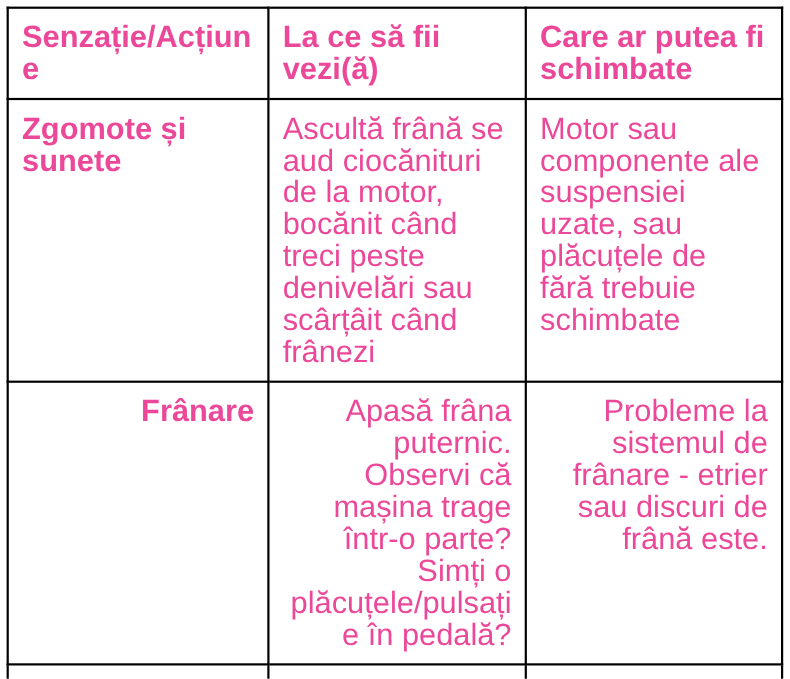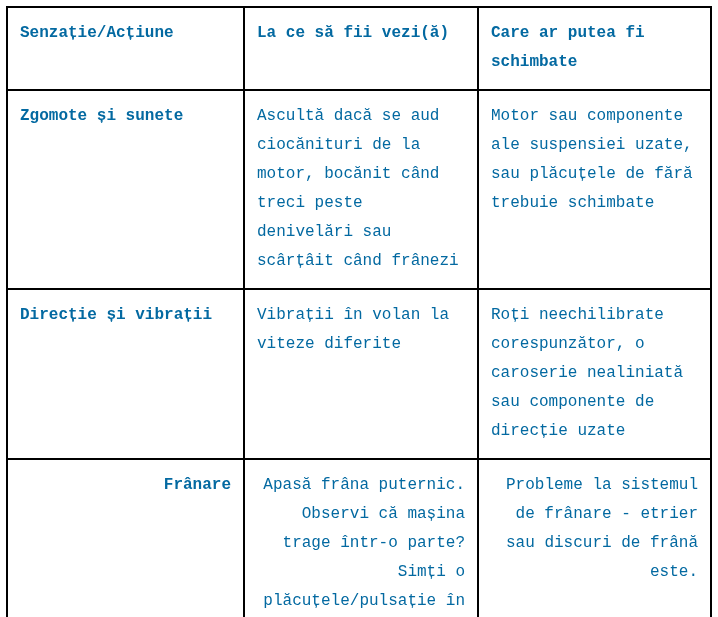--- a/index.html
+++ b/index.html
@@ -36,28 +36,27 @@
   table.diag-table col.c1 { width: 237px; }
   table.diag-table col.c2 { width: 234px; }
   table.diag-table col.c3 { width: 233px; }
 
   table.diag-table th,
   table.diag-table td {
     border: 2px solid #000000;
     vertical-align: top;
     text-align: left;
     padding: 11px 12px 12px 12px;
-    font-size: 16px;
+    font-size: 28px;
     line-height: 29px;
-    color: #0369a1;
+    color: #ec4899;
     background: #ffffff;
     word-wrap: break-word;
     overflow-wrap: break-word;
     hyphens: none;
-    font-family: Liberation Mono, monospace;
   }
 
   table.diag-table th {
     font-weight: bold;
   }
 
   table.diag-table td.row-label {
     font-weight: bold;
   }
 
@@ -87,29 +86,24 @@
       <tr class="header-row">
         <th>Senzație/Acțiune</th>
         <th>La ce să fii vezi(ă)</th>
         <th>Care ar putea fi schimbate</th>
       </tr>
     </thead>
     <tbody>
 
       <tr class="r1">
         <td class="row-label">Zgomote și sunete</td>
-        <td class="cell-text">Ascultă dacă se aud ciocănituri de la motor, bocănit când treci peste denivelări sau scârțâit când frânezi</td>
+        <td class="cell-text">Ascultă frână se aud ciocănituri de la motor, bocănit când treci peste denivelări sau scârțâit când frânezi</td>
         <td class="cell-text">Motor sau componente ale suspensiei uzate, sau plăcuțele de fără trebuie schimbate</td>
       </tr>
 
-      <tr class="r2">
-        <td class="row-label">Direcție și vibrații</td>
-        <td class="cell-text">Vibrații în volan la viteze diferite</td>
-        <td class="cell-text">Roți neechilibrate corespunzător, o caroserie nealiniată sau componente de direcție uzate</td>
-      </tr>
 
       <tr class="r3">
         <td class="row-label">Frânare</td>
         <td class="cell-text">Apasă frâna puternic. Observi că mașina trage într-o parte? Simți o plăcuțele/pulsație în pedală?</td>
         <td class="cell-text">Probleme la sistemul de frânare - etrier sau discuri de frână este.</td>
       </tr>
 
       <tr class="r4">
         <td class="row-label">Schimb de viteze</td>
         <td class="cell-text">Indiferent dacă mașina are transmisie manuală sau automată, vezi dacă schimbul de viteze este lin, fără zgomot sau întârziere</td>

